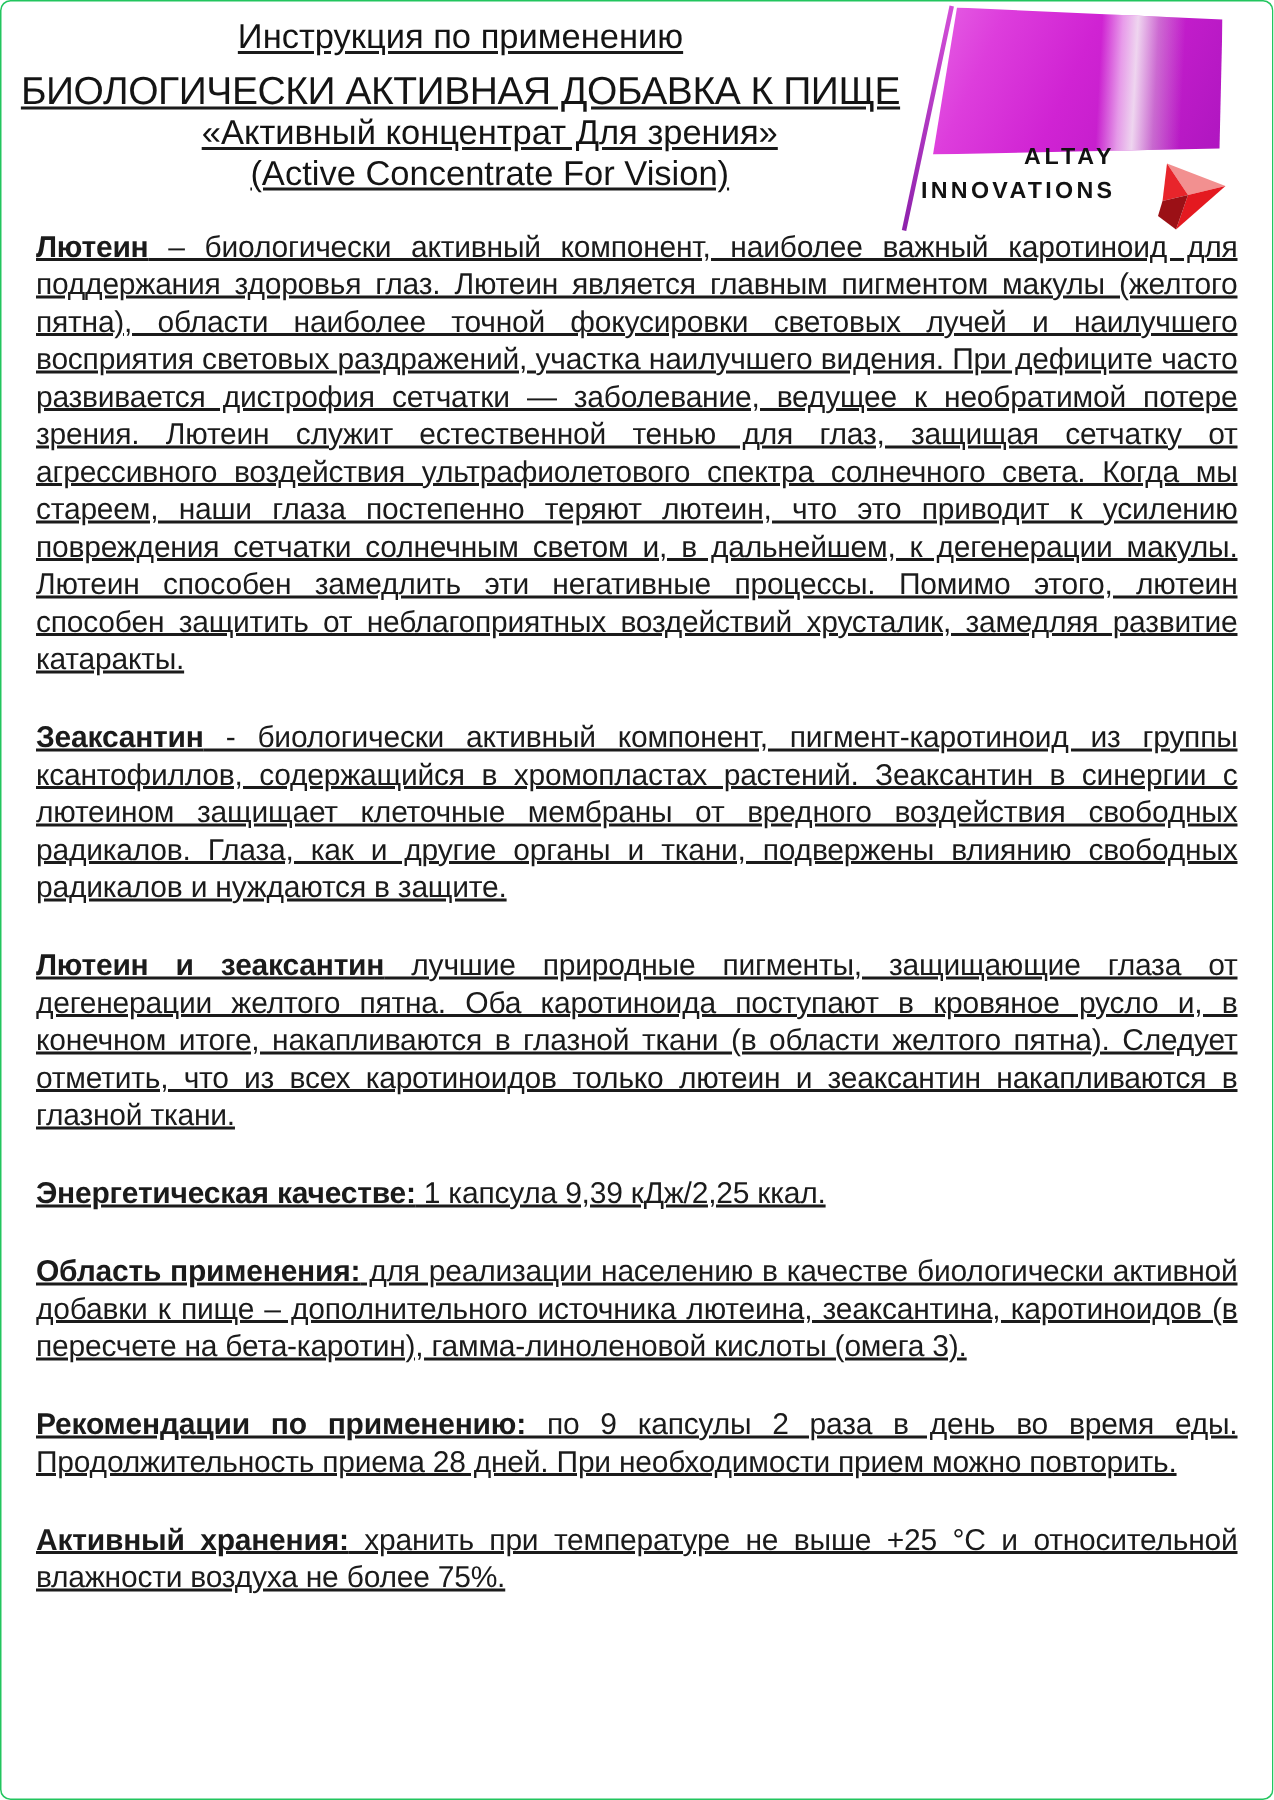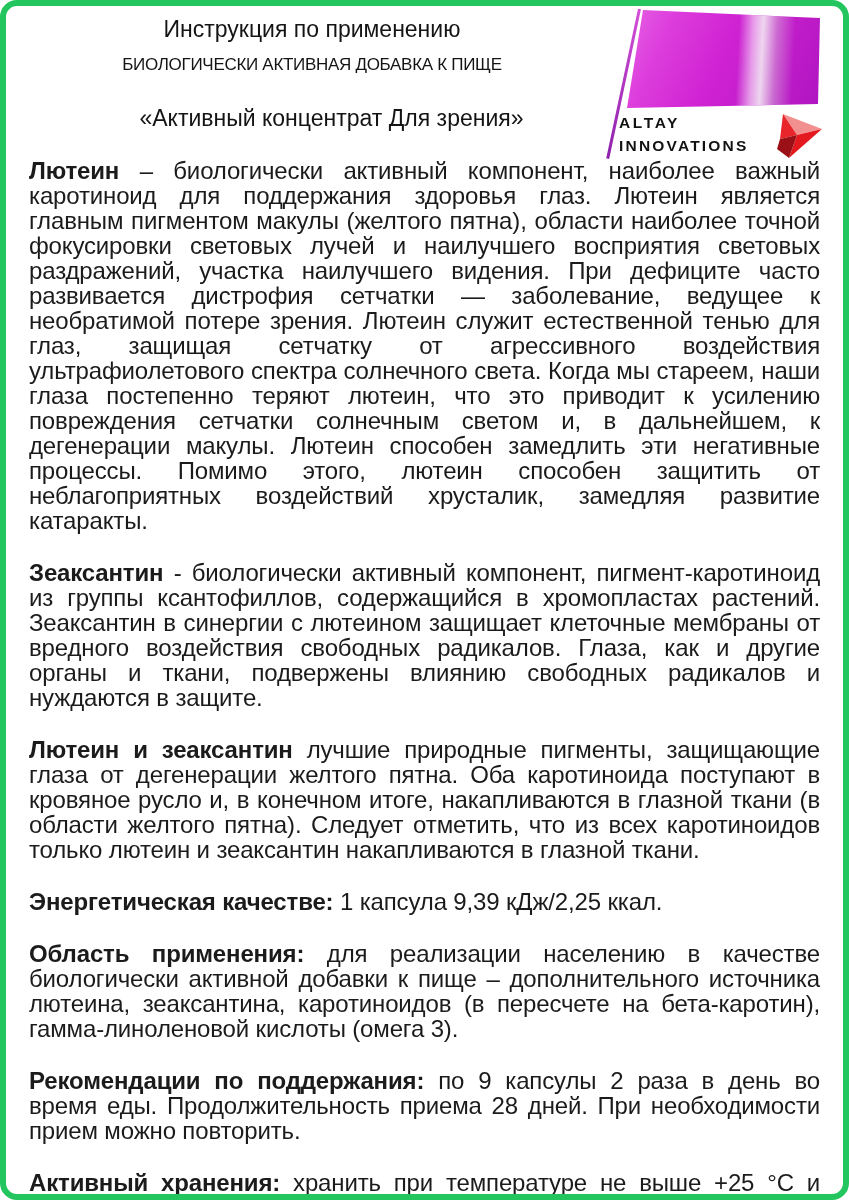--- a/index.html
+++ b/index.html
@@ -2,35 +2,36 @@
 <html lang="ru"><head>
 <meta charset="utf-8">
 <style>
   html,body{margin:0;padding:0;background:#ffffff;}
   body{font-family:"Liberation Sans","DejaVu Sans",sans-serif;color:#1b1b1b;}
   .page{
     position:relative;
     width:849px;height:1200px;
     box-sizing:border-box;
     background:#ffffff;
-    border:6px solid #22c55e;
-    border-radius:17px;
+    border:1px solid #22c55e;
+    border-radius:7px;
     overflow:hidden;
+    text-decoration:underline;
   }
   
   .header{
     width:612px;
     padding-top:9px;
     text-align:center;
     min-height:150px;
     box-sizing:border-box;
   }
   .h-line{margin:0;font-weight:400;color:#141414;}
   .h1{font-size:23px;line-height:28px;margin-bottom:7px;}
-  .h2{font-size:17px;line-height:30px;margin-bottom:25px;letter-spacing:-0.3px;}
+  .h2{font-size:26px;line-height:30px;margin-bottom:0;letter-spacing:-0.3px;}
   .h3,.h4,.h5{font-size:23px;line-height:26.5px;padding-left:39px;}
   
   .logo{position:absolute;left:596px;top:3px;width:240px;height:156px;}
   .logo-photo{
     position:absolute;left:0;top:0;width:222px;height:101px;
     clip-path:polygon(41px 1px,218px 9px,216px 95px,25px 99px);
     background:
       linear-gradient(93deg,
         rgba(255,255,255,0) 138px,
         rgba(255,255,255,0.55) 152px,
@@ -39,47 +40,49 @@
         rgba(255,255,255,0) 194px),
       linear-gradient(115deg,#ea74e8 0%,#dd3ddc 28%,#d023d3 52%,#c31dcb 72%,#ad15bf 100%);
   }
   .logo-slash{
     position:absolute;left:36px;top:0;width:3px;height:153px;
     background:linear-gradient(#d44fd8,#8d21ab);
     transform:rotate(12deg);
     transform-origin:top center;
   }
   .logo-text{
-    position:absolute;left:17px;top:103px;
+    position:absolute;left:17px;top:90px;
     font-weight:700;color:#121212;
     font-size:15.5px;line-height:22.5px;letter-spacing:2.6px;
     white-space:nowrap;
+    text-align:right;
   }
   .logo-text .lt2{letter-spacing:2.2px;}
   .logo-arrow{position:absolute;left:174px;top:104px;width:48px;height:46px;}
   
   .doc-body{padding:2px 23px 0 23px;}
   .blk{
     margin:0 0 27px 0;
-    font-size:24px;line-height:25px;
+    font-size:20px;line-height:25px;
     letter-spacing:-0.15px;
     text-align:justify;
   }
   .blk b{font-weight:700;}
   .tight{margin-bottom:0;}
 </style>
 </head>
 <body>
 
 <div class="page">
 
   <div class="header">
     <div class="h-line h1">Инструкция по применению</div>
     <div class="h-line h2">БИОЛОГИЧЕСКИ АКТИВНАЯ ДОБАВКА К ПИЩЕ</div>
     <div class="h-line h3">«Активный концентрат Для зрения»</div>
+    <div class="h-line h4">(Active Concentrate For Vision)</div>
   </div>
 
   <div class="logo">
     <div class="logo-photo"></div>
     <div class="logo-slash"></div>
     <div class="logo-text">
       <div>ALTAY</div>
       <div class="lt2">INNOVATIONS</div>
     </div>
     <svg class="logo-arrow" viewBox="0 0 48 46" aria-hidden="true">
@@ -95,19 +98,19 @@
     <p class="blk"><b>Лютеин</b><span> – биологически активный компонент, наиболее важный каротиноид для поддержания здоровья глаз. Лютеин является главным пигментом макулы (желтого пятна), области наиболее точной фокусировки световых лучей и наилучшего восприятия световых раздражений, участка наилучшего видения. При дефиците часто развивается дистрофия сетчатки — заболевание, ведущее к необратимой потере зрения. Лютеин служит естественной тенью для глаз, защищая сетчатку от агрессивного воздействия ультрафиолетового спектра солнечного света. Когда мы стареем, наши глаза постепенно теряют лютеин, что это приводит к усилению повреждения сетчатки солнечным светом и, в дальнейшем, к дегенерации макулы. Лютеин способен замедлить эти негативные процессы. Помимо этого, лютеин способен защитить от неблагоприятных воздействий хрусталик, замедляя развитие катаракты.</span></p>
 
     <p class="blk"><b>Зеаксантин</b><span> - биологически активный компонент, пигмент-каротиноид из группы ксантофиллов, содержащийся в хромопластах растений. Зеаксантин в синергии с лютеином защищает клеточные мембраны от вредного воздействия свободных радикалов. Глаза, как и другие органы и ткани, подвержены влиянию свободных радикалов и нуждаются в защите.</span></p>
 
     <p class="blk"><b>Лютеин и зеаксантин</b><span> лучшие природные пигменты, защищающие глаза от дегенерации желтого пятна. Оба каротиноида поступают в кровяное русло и, в конечном итоге, накапливаются в глазной ткани (в области желтого пятна). Следует отметить, что из всех каротиноидов только лютеин и зеаксантин накапливаются в глазной ткани.</span></p>
 
     <p class="blk"><b>Энергетическая качестве:</b><span> 1 капсула 9,39 кДж/2,25 ккал.</span></p>
 
     <p class="blk"><b>Область применения:</b><span> для реализации населению в качестве биологически активной добавки к пище – дополнительного источника лютеина, зеаксантина, каротиноидов (в пересчете на бета-каротин), гамма-линоленовой кислоты (омега 3).</span></p>
 
-    <p class="blk"><b>Рекомендации по поддержания:</b><span> по 9 капсулы 2 раза в день во время еды. Продолжительность приема 28 дней. При необходимости прием можно повторить.</span></p>
+    <p class="blk"><b>Рекомендации по применению:</b><span> по 9 капсулы 2 раза в день во время еды. Продолжительность приема 28 дней. При необходимости прием можно повторить.</span></p>
 
 
     <p class="blk"><b>Активный хранения:</b><span> хранить при температуре не выше +25 °C и относительной влажности воздуха не более 75%.</span></p>
 
   </div>
 </div>
 
 </body></html>

